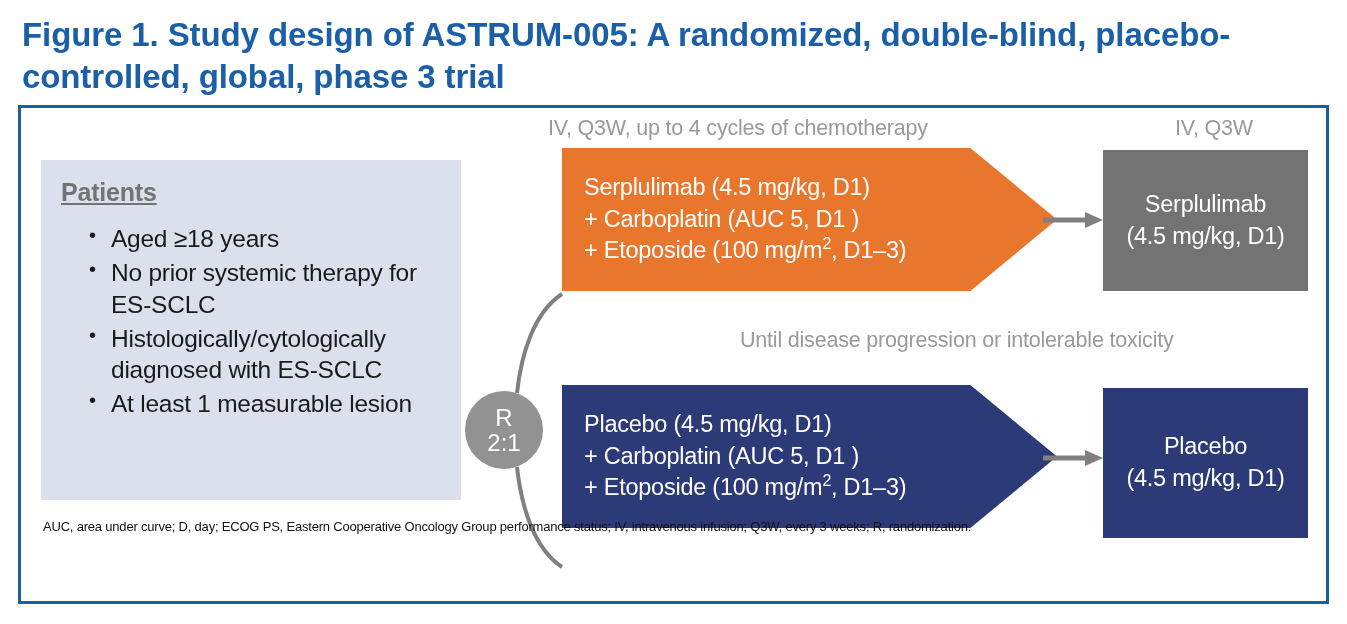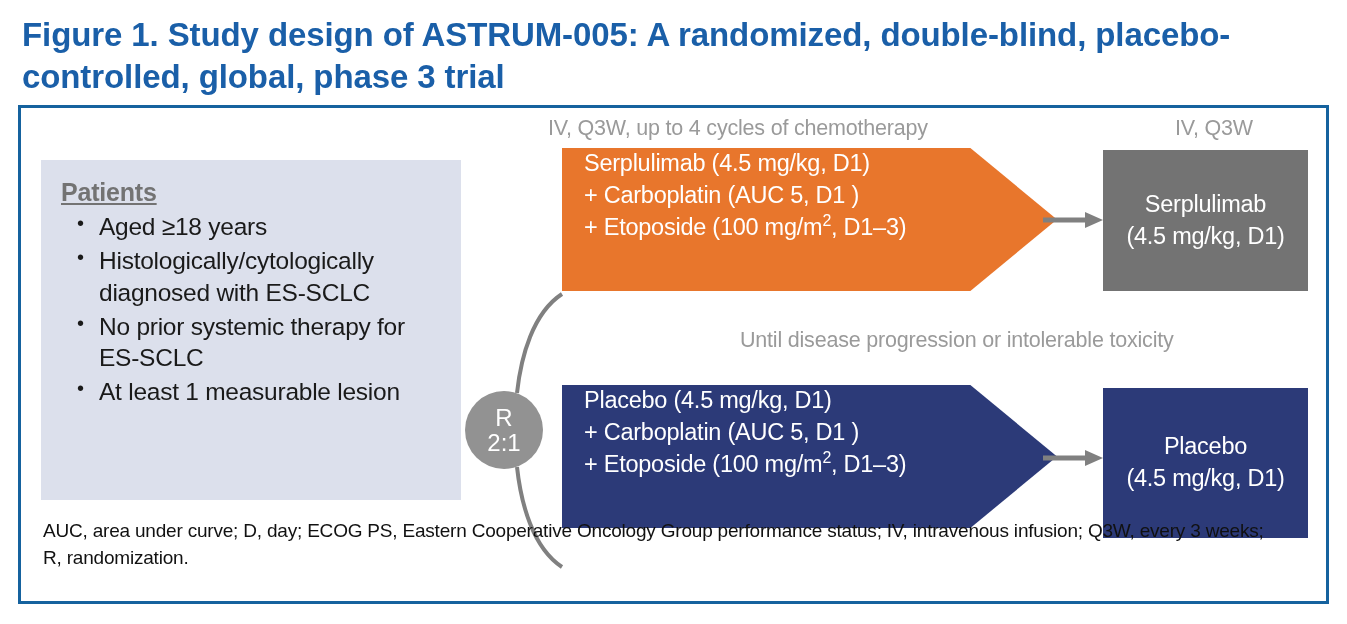--- a/index.html
+++ b/index.html
@@ -55,21 +55,21 @@
   #patients-heading {
     font-size: 25px;
     font-weight: bold;
     color: #737373;
     text-decoration: underline;
     margin: 0 0 4px 0;
     letter-spacing: -0.2px;
   }
   ul.patients-list {
     list-style: none;
-    margin: 4px;
+    margin: 16px;
     padding: 0;
   }
   ul.patients-list li {
     position: relative;
     font-size: 24.5px;
     color: #1a1a1a;
     line-height: 1.30;
     padding-left: 34px;
     margin-bottom: 2px;
     letter-spacing: -0.25px;
@@ -124,20 +124,21 @@
   #caption-chemo { left: 527px; top: 8px; }
   #caption-maint { left: 1154px; top: 8px; }
   #caption-until { left: 719px; top: 220px; }
 
   
   .treatment-arrow {
     position: absolute;
     box-sizing: border-box;
     clip-path: polygon(0 0, 82.5% 0, 100% 50%, 82.5% 100%, 0 100%);
     display: flex;
+    align-items: center;
   }
   .treatment-arrow .arrow-text {
     color: #ffffff;
     font-size: 23.5px;
     line-height: 1.36;
     padding-left: 22px;
     letter-spacing: -0.25px;
     white-space: nowrap;
   }
   #arm-serplulimab {
@@ -194,43 +195,43 @@
   #link-arrow-top { left: 1022px; top: 101px; }
   #link-arrow-bottom { left: 1022px; top: 339px; }
 
   
   #footnote {
     position: absolute;
     left: 22px;
     top: 410px;
     width: 1240px;
     color: #111111;
-    font-size: 19px;
+    font-size: 13px;
     line-height: 1.42;
     letter-spacing: -0.2px;
   }
 </style>
 </head>
 <body>
 
 <div id="figure-title">Figure 1. Study design of ASTRUM-005: A randomized, double-blind, placebo-controlled, global, phase 3 trial</div>
 
 <div id="figure-frame">
 
   <svg id="connector-svg" viewBox="0 0 1305 493" preserveAspectRatio="none">
     <path d="M 496 285 C 500 248, 512 205, 541 186" fill="none" stroke="#808080" stroke-width="4"></path>
     <path d="M 496 359 C 500 396, 512 440, 541 459" fill="none" stroke="#808080" stroke-width="4"></path>
   </svg>
 
   <div id="patients-box">
     <div id="patients-heading">Patients</div>
     <ul class="patients-list">
       <li>Aged ≥18 years</li>
+      <li>No prior systemic therapy for ES-SCLC</li>
       <li>Histologically/cytologically diagnosed with ES-SCLC</li>
-      <li>No prior systemic therapy for ES-SCLC</li>
       <li>At least 1 measurable lesion</li>
     </ul>
   </div>
 
   <div id="randomization-circle">
     <span class="r-label">R</span>
     <span class="r-ratio">2:1</span>
   </div>
 
   <div class="caption" id="caption-chemo">IV, Q3W, up to 4 cycles of chemotherapy</div>

